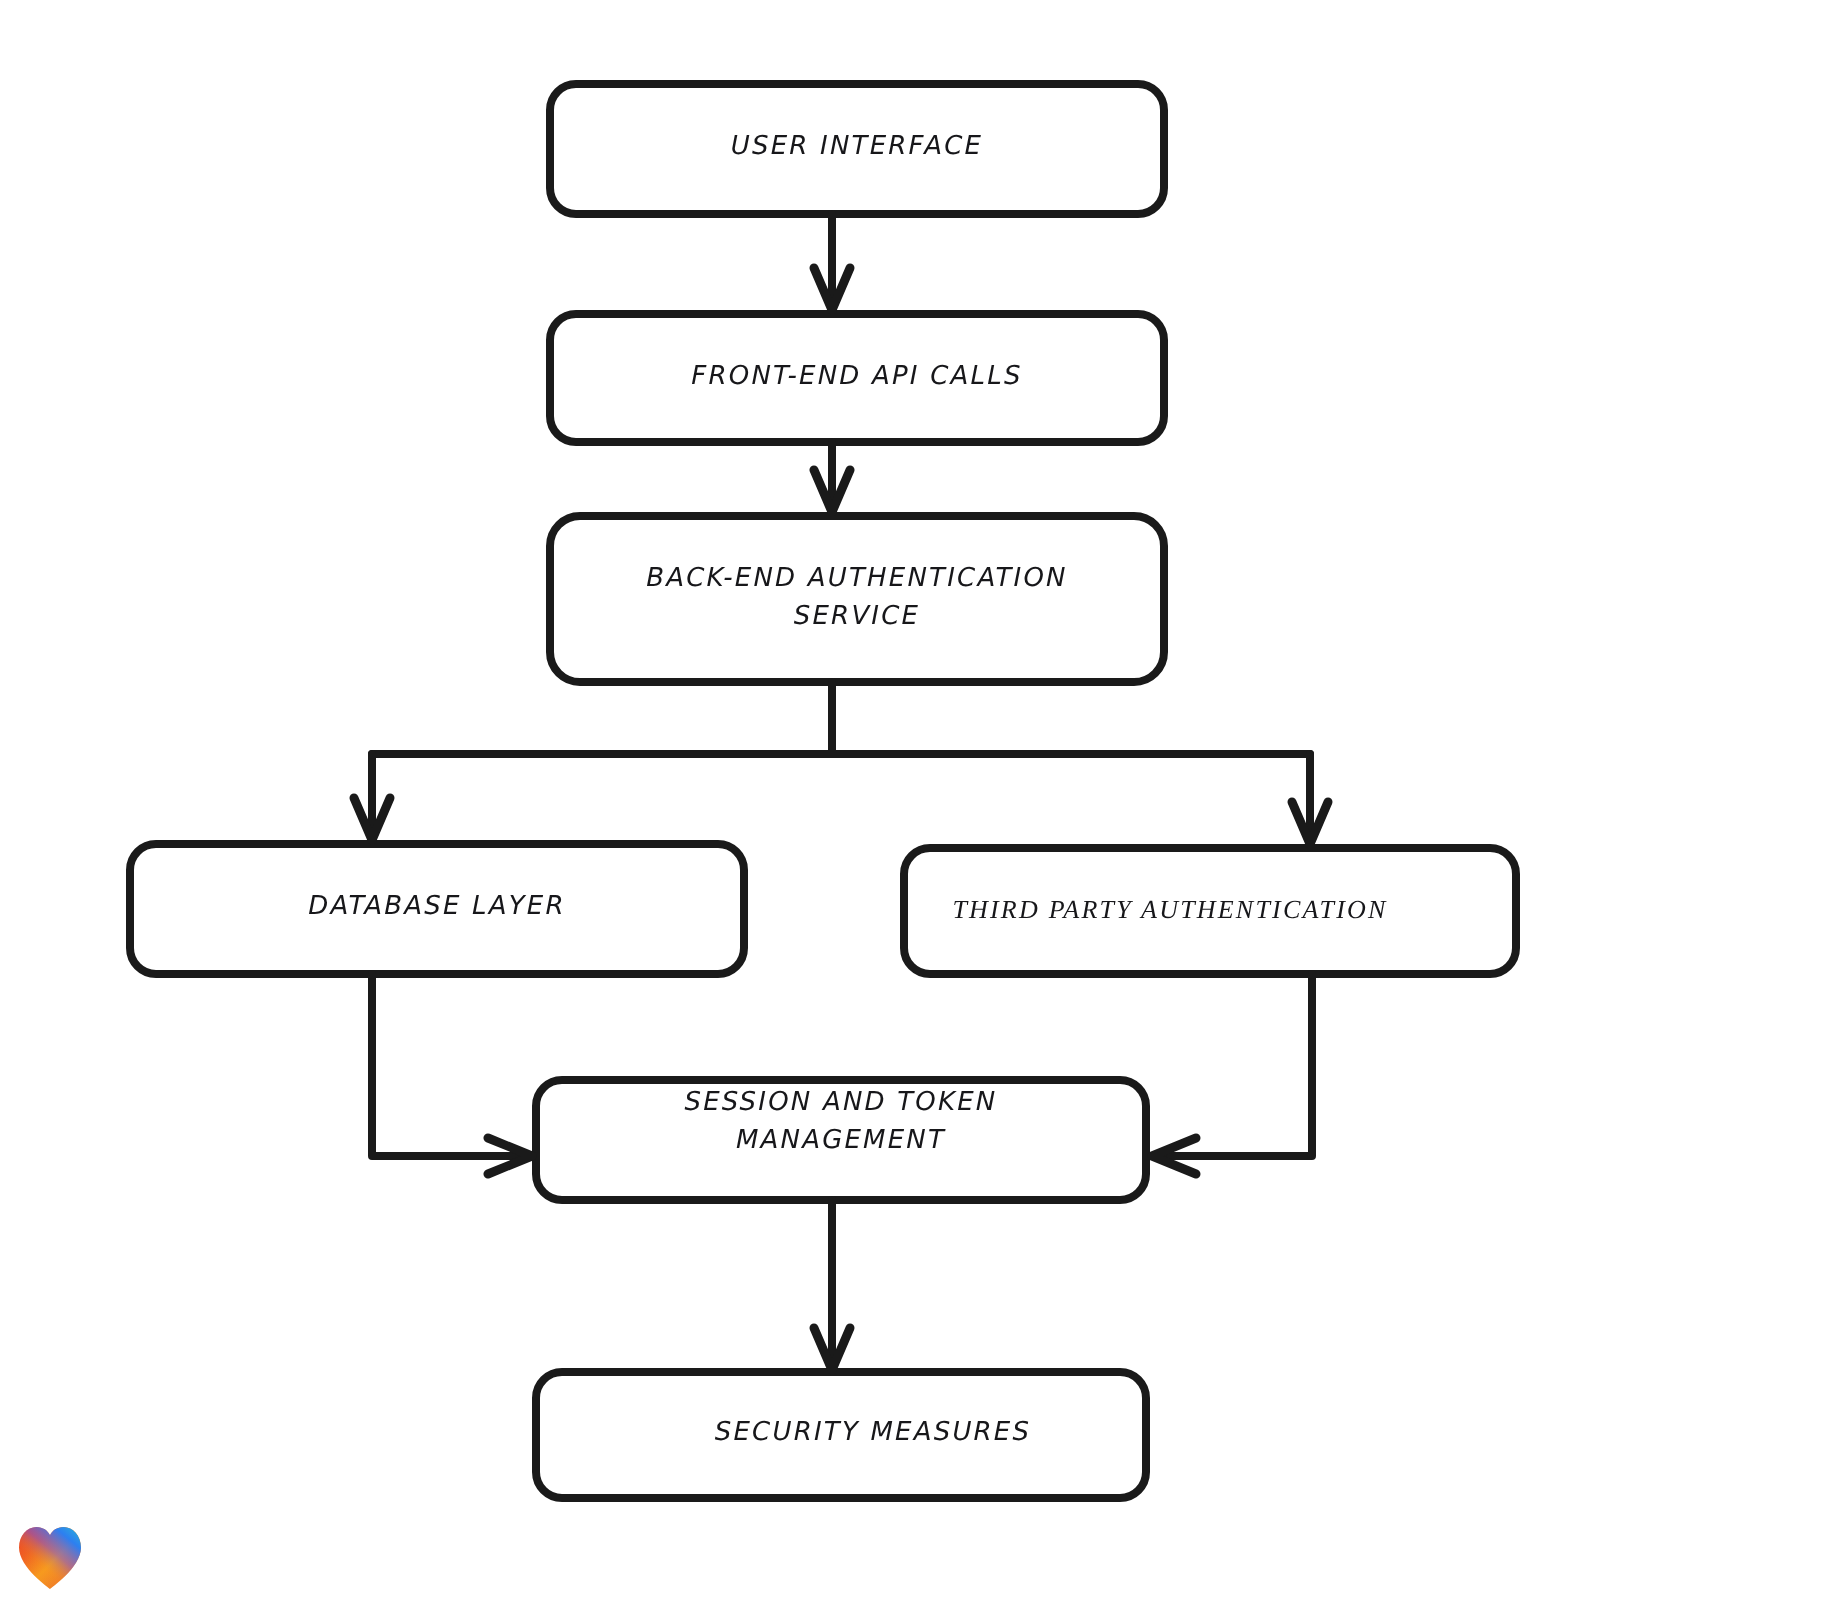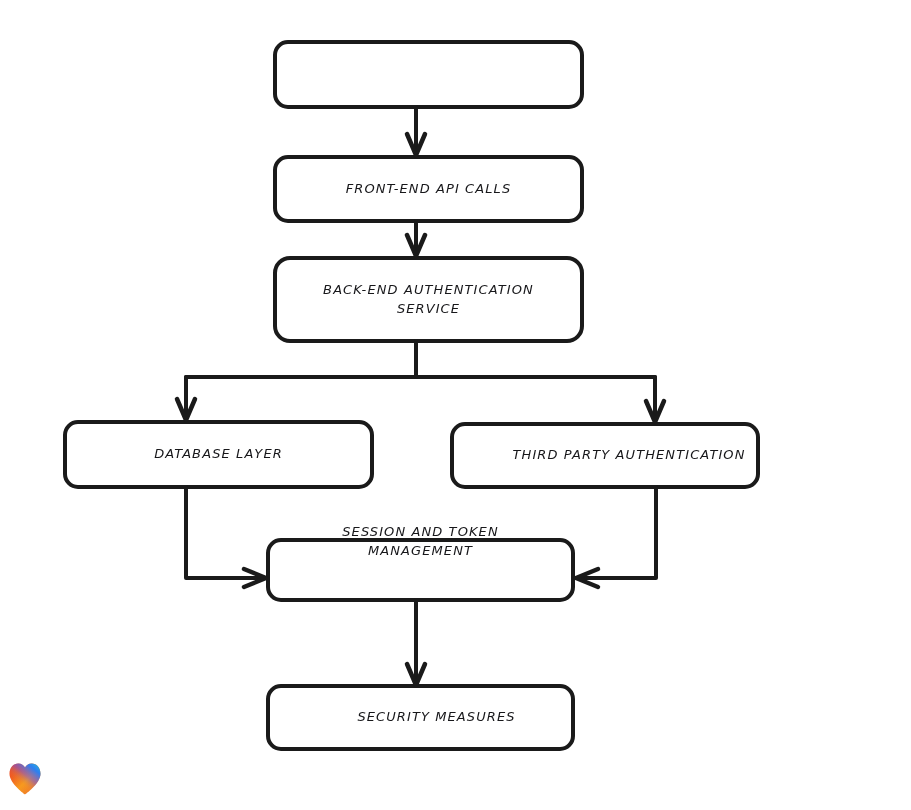--- a/index.html
+++ b/index.html
@@ -125,28 +125,29 @@
         <path d="M 407 664 L 416 685 L 425 664" stroke-width="4.5"></path>
       </g>
     </g>
 
     <g class="heart-badge-g" transform="translate(8,762)">
       <path d="M17 32.5 C 17 32.5, 1.5 21.8, 1.5 11.8 C 1.5 5.6, 5.6 1.5, 10.2 1.5 C 13.5 1.5, 15.9 3.3, 17 5.6 C 18.1 3.3, 20.5 1.5, 23.8 1.5 C 28.4 1.5, 32.5 5.6, 32.5 11.8 C 32.5 21.8, 17 32.5, 17 32.5 Z" fill="url(#heartGrad)"></path>
       <path d="M17 32.5 C 17 32.5, 1.5 21.8, 1.5 11.8 C 1.5 5.6, 5.6 1.5, 10.2 1.5 C 13.5 1.5, 15.9 3.3, 17 5.6 C 18.1 3.3, 20.5 1.5, 23.8 1.5 C 28.4 1.5, 32.5 5.6, 32.5 11.8 C 32.5 21.8, 17 32.5, 17 32.5 Z" fill="url(#heartGrad2)"></path>
     </g>
   </svg>
 
+  <div class="node-label" style="left:275px; top:42px; width:307px; height:65px;">User Interface</div>
 
   <div class="node-label" style="left:275px; top:157px; width:307px; height:64px;">Front-End API Calls</div>
 
   <div class="node-label" style="left:275px; top:258px; width:307px; height:83px;">Back-End Authentication
 Service</div>
 
   <div class="node-label" style="left:65px; top:422px; width:307px; height:65px;font-style:italic;">Database Layer</div>
 
-  <div class="node-label" style="left:476px; top:424px; width:306px; height:63px;">Third Party Authentication</div>
+  <div class="node-label" style="left:432px; top:424px; width:306px; height:63px;font-family:Liberation Serif, serif;">Third Party Authentication</div>
 
-  <div class="node-label" style="left:268px; top:512px; width:305px; height:60px;">Session and Token
+  <div class="node-label" style="left:268px; top:532px; width:305px; height:60px;">Session and Token
 Management</div>
 
   <div class="node-label" style="left:284px; top:686px; width:305px; height:63px;">Security Measures</div>
 
 </div>
 
 </body></html>

